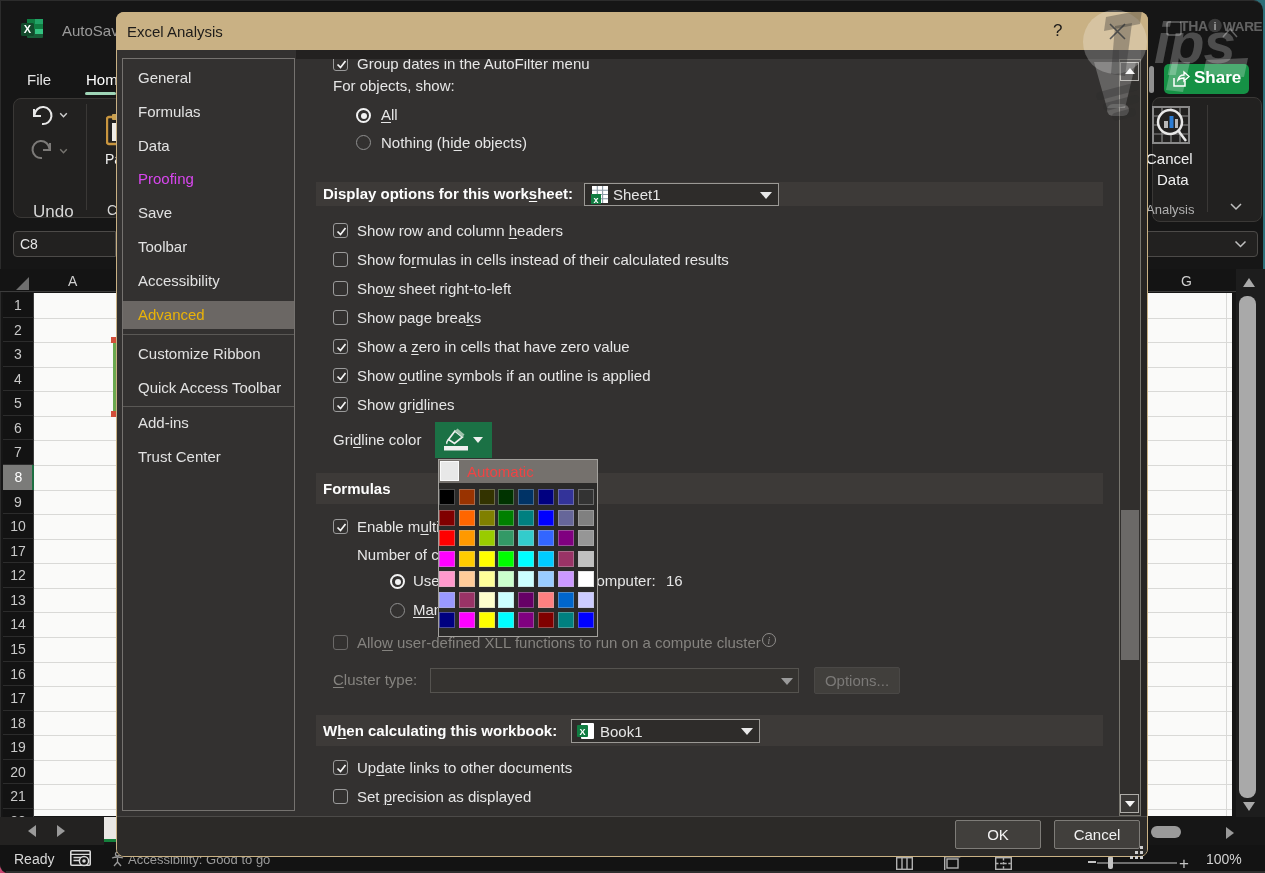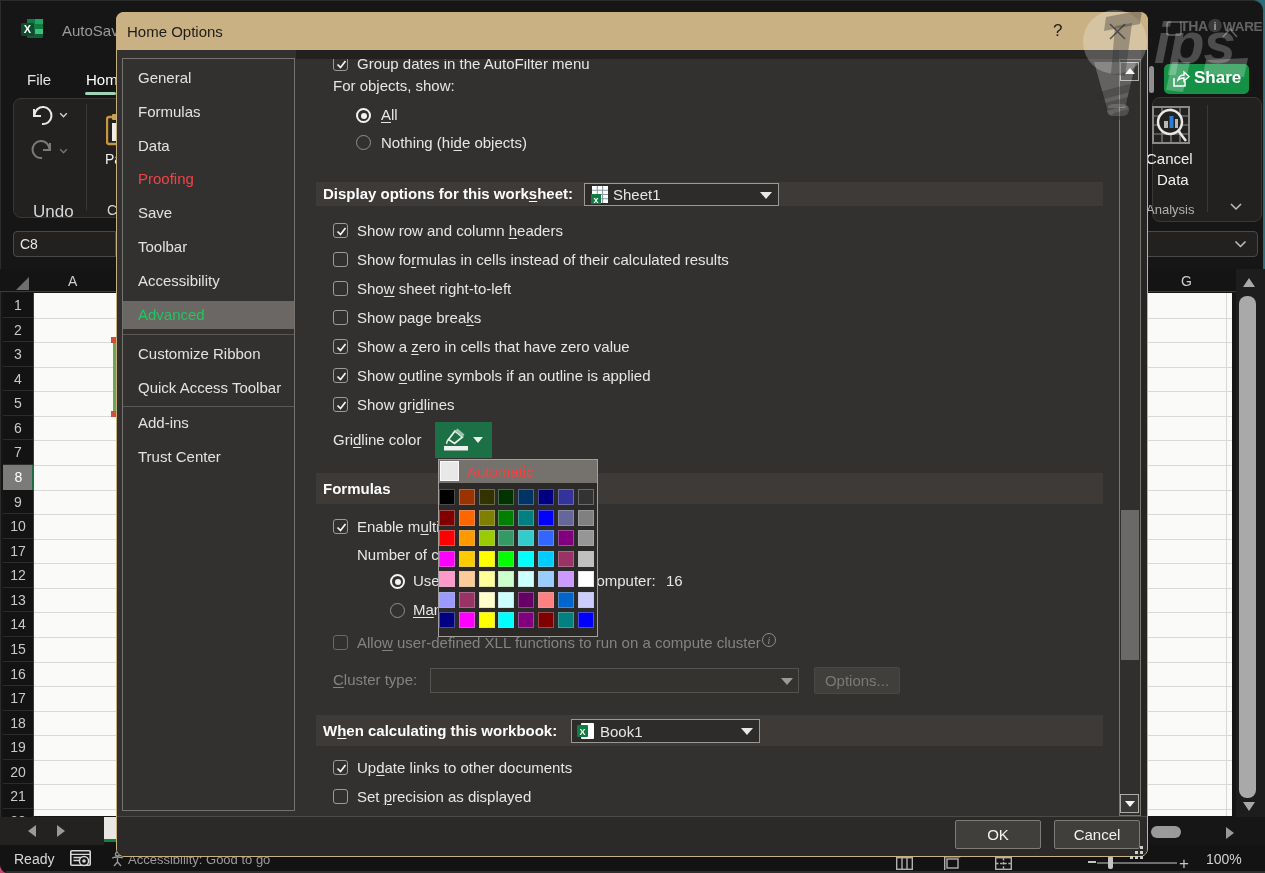--- a/index.html
+++ b/index.html
@@ -203,35 +203,35 @@
 <path d="M27.5 26 L35 36" stroke="#e8e8e8" stroke-width="2.5"></path>
 </svg>
 <div class="a txt" style="left:1146px;top:150px;font-size:15px;color:#f0f0f0">Cancel</div>
 <div class="a txt" style="left:1157px;top:171px;font-size:15px;color:#f0f0f0">Data</div>
 <div class="a txt" style="left:1146px;top:202px;font-size:13px;color:#b0b0b0">Analysis</div>
 <svg class="a" style="left:1229px;top:202px" width="14" height="10" viewBox="0 0 14 10">
     <path d="M2 2 L7 7 L12 2" fill="none" stroke="#c0c0c0" stroke-width="1.5"></path>
   </svg>
 <div class="a" style="left:116px;top:12px;width:1032px;height:845px;background:#333130;border:1px solid #c9b184;border-radius:8px"></div>
 <div class="a" style="left:116px;top:12px;width:1032px;height:38px;background:#c9b184;border-radius:8px 8px 0 0"></div>
-<div class="a" style="left:127px;top:23px;font-size:15px;color:#1e1c1a">Home Options</div>
+<div class="a" style="left:127px;top:23px;font-size:15px;color:#1e1c1a">Excel Analysis</div>
 <div class="a" style="left:1053px;top:21px;font-size:17px;color:#1e1c1a">?</div>
 <svg class="a" style="left:1109px;top:23px" width="17" height="17" viewBox="0 0 17 17">
     <path d="M1 1 L16 16 M16 1 L1 16" stroke="#2a2826" stroke-width="1.6"></path>
   </svg>
 <div class="a" style="left:122px;top:58px;width:173px;height:753px;border:1px solid #75726f"></div>
 <div class="a" style="left:123px;top:301px;width:171px;height:28px;background:#6b6764"></div>
 <div class="a txt" style="left:138px;top:69px;color:#e2e2e2">General</div>
 <div class="a txt" style="left:138px;top:103px;color:#e2e2e2">Formulas</div>
 <div class="a txt" style="left:138px;top:137px;color:#e2e2e2">Data</div>
-<div class="a txt" style="left:138px;top:170px;color:#ef4444">Proofing</div>
+<div class="a txt" style="left:138px;top:170px;color:#d946ef">Proofing</div>
 <div class="a txt" style="left:138px;top:204px;color:#e2e2e2">Save</div>
 <div class="a txt" style="left:138px;top:238px;color:#e2e2e2">Toolbar</div>
 <div class="a txt" style="left:138px;top:272px;color:#e2e2e2">Accessibility</div>
-<div class="a txt" style="left:138px;top:306px;color:#22c55e">Advanced</div>
+<div class="a txt" style="left:138px;top:306px;color:#eab308">Advanced</div>
 <div class="a txt" style="left:138px;top:345px;color:#e2e2e2">Customize Ribbon</div>
 <div class="a txt" style="left:138px;top:379px;color:#e2e2e2">Quick Access Toolbar</div>
 <div class="a txt" style="left:138px;top:414px;color:#e2e2e2">Add-ins</div>
 <div class="a txt" style="left:138px;top:448px;color:#e2e2e2">Trust Center</div>
 <div class="a" style="left:123px;top:334px;width:171px;height:1px;background:#5a5855"></div>
 <div class="a" style="left:123px;top:406px;width:171px;height:1px;background:#5a5855"></div>
 <div class="a" style="left:1141px;top:50px;width:6px;height:766px;background:#272523"></div>
 <div class="a" style="left:1119px;top:59px;width:22px;height:757px;background:#312f2d;border:1px solid #78766f"></div>
 <div class="a" style="left:1120px;top:62px;width:19px;height:19px;border:1.5px solid #aeaca8;background:#3a3836"></div>
 <div class="a" style="left:1125px;top:68px;width:0;height:0;border-left:5px solid transparent;border-right:5px solid transparent;border-bottom:6px solid #f5f5f5"></div>

